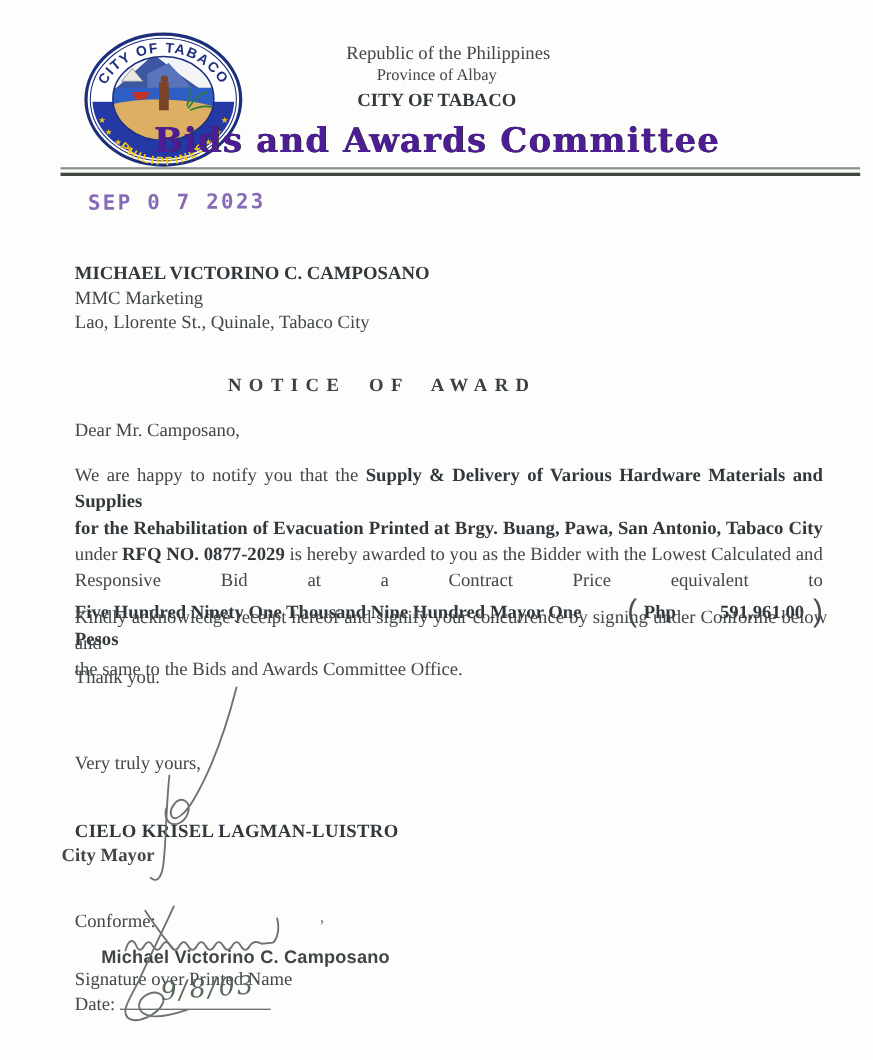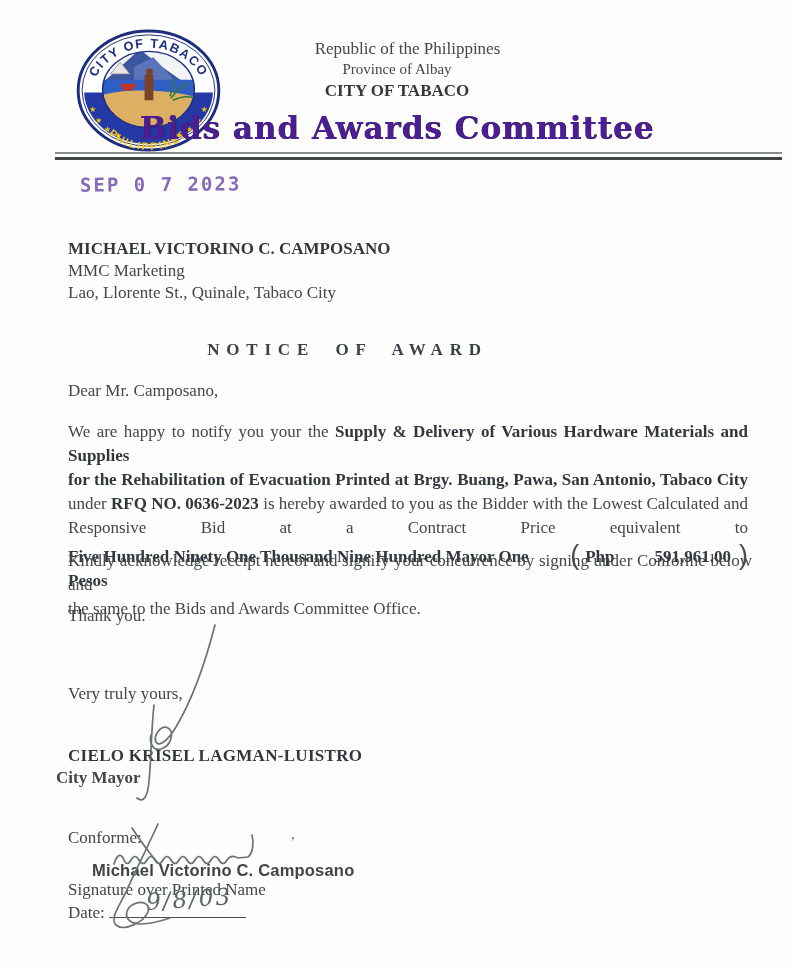--- a/index.html
+++ b/index.html
@@ -139,25 +139,25 @@
     <div class="name">MICHAEL VICTORINO C. CAMPOSANO</div>
     <div>MMC Marketing</div>
     <div>Lao, Llorente St., Quinale, Tabaco City</div>
   </div>
 
   <div class="abs noa-title">NOTICE OF AWARD</div>
   <div class="abs salutation">Dear Mr. Camposano,</div>
 
   <div class="abs para1">
     <div class="jline">
-      <span>We are happy to notify you your the </span><span class="b">Supply &amp; Delivery of Various Hardware Materials and Supplies</span>
+      <span>We are happy to notify you that the </span><span class="b">Supply &amp; Delivery of Various Hardware Materials and Supplies</span>
     </div>
     <div class="jline b">for the Rehabilitation of Evacuation Printed at Brgy. Buang, Pawa, San Antonio, Tabaco City</div>
     <div class="jline">
-      <span>under </span><span class="b">RFQ NO. 0636-2023</span><span> is hereby awarded to you as the Bidder with the Lowest Calculated and</span>
+      <span>under </span><span class="b">RFQ NO. 0877-2029</span><span> is hereby awarded to you as the Bidder with the Lowest Calculated and</span>
     </div>
     <div class="jline">Responsive Bid at a Contract Price equivalent to</div>
     <div class="amount-line">
       <span class="b">Five Hundred Ninety One Thousand Nine Hundred Mayor One Pesos</span>
       <span class="amt-group">
         <span class="bracket">(</span>
         <span class="amt-cur">Php</span>
         <span class="amt-val">591,961.00</span>
         <span class="bracket">)</span>
       </span>

